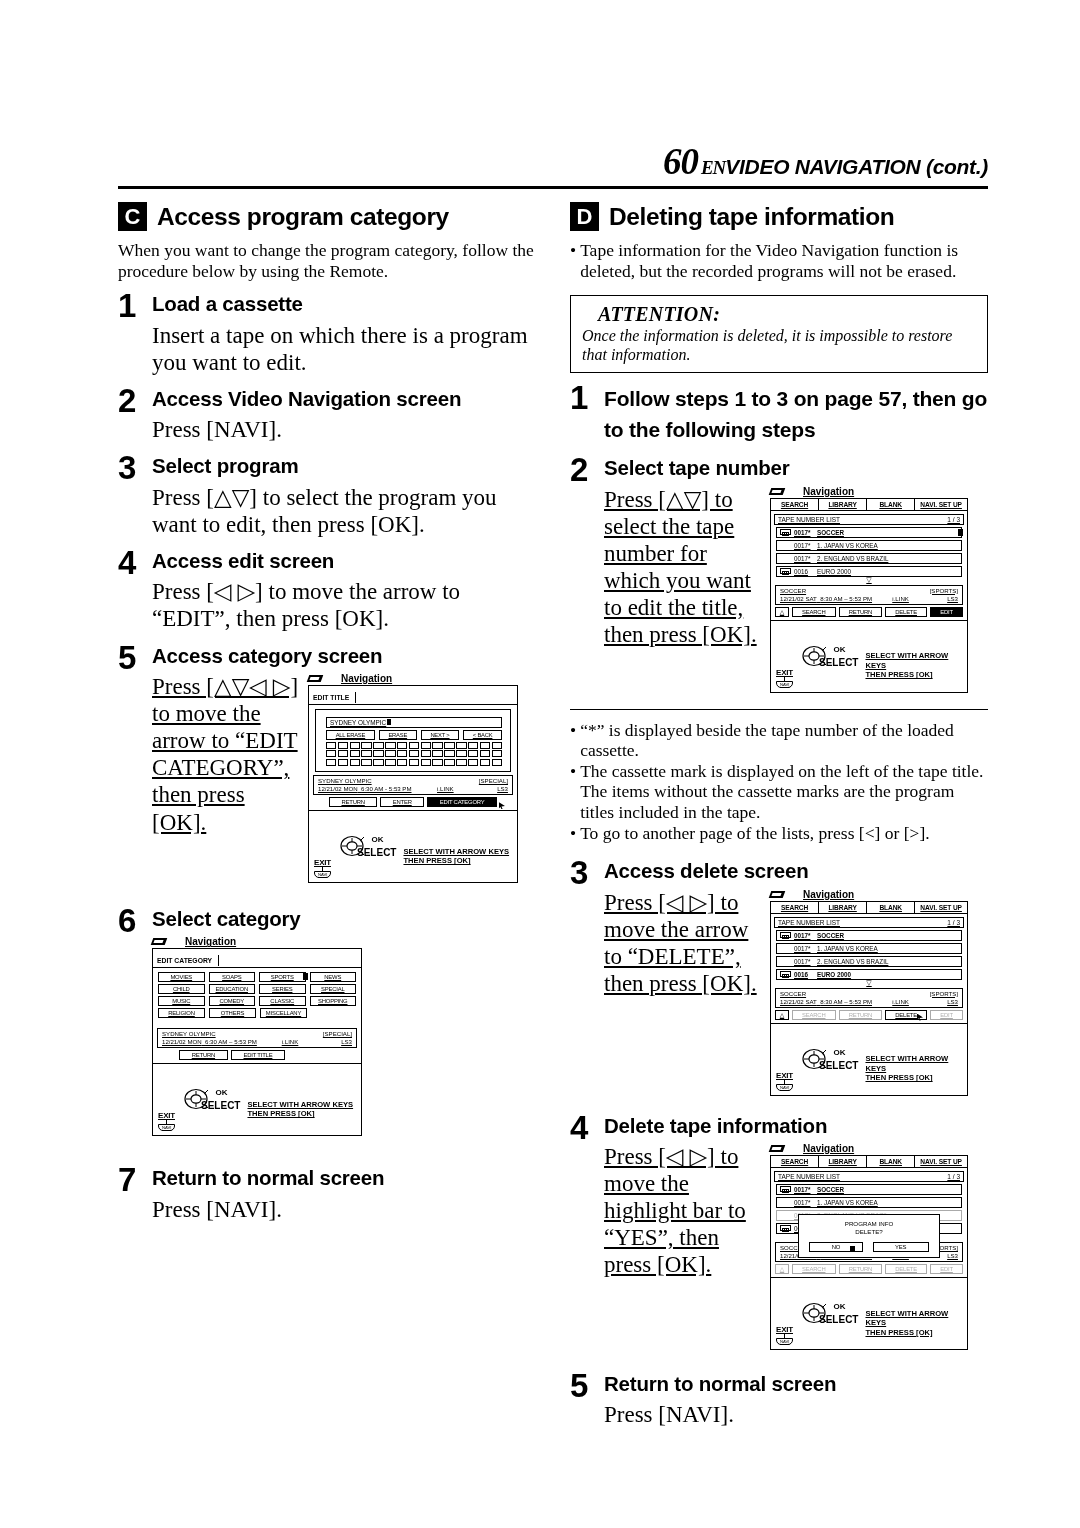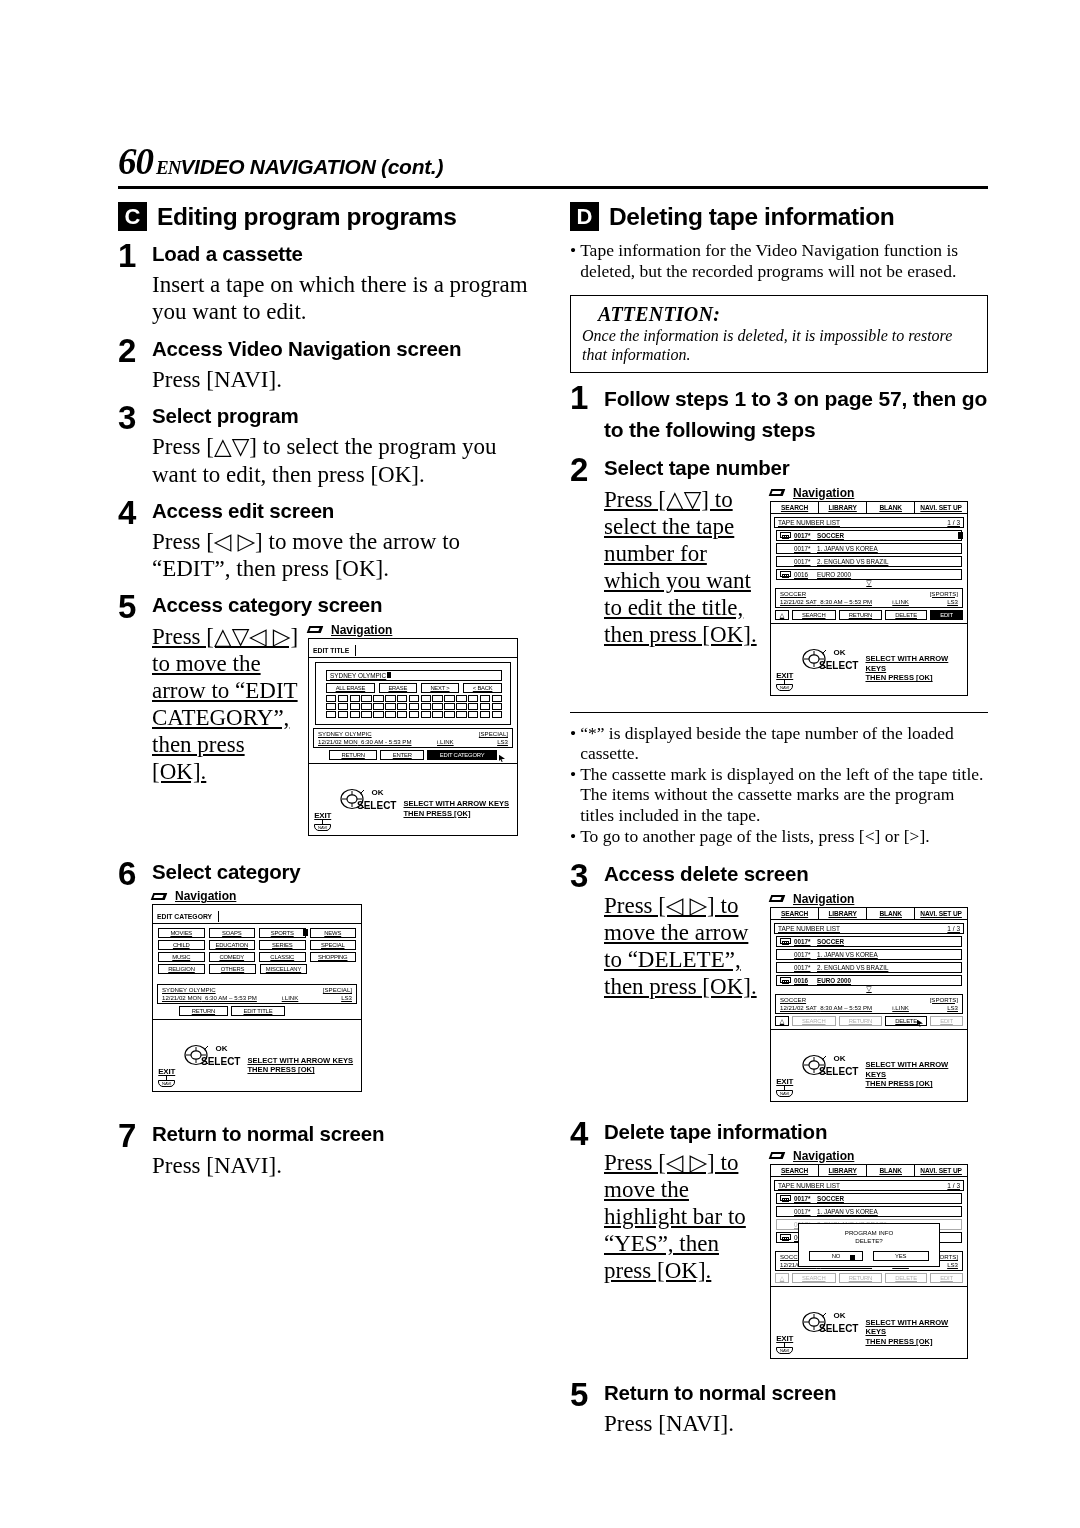--- a/index.html
+++ b/index.html
@@ -8,21 +8,21 @@
     width: 1080px; height: 1528px;
     background: #ffffff;
     font-family: "Liberation Serif", "DejaVu Serif", serif;
     color: #000;
     position: relative;
     overflow: hidden;
   }
   .page { position: absolute; left: 118px; top: 140px; width: 870px; }
 
   
-  .pagehead { display: flex; align-items: baseline; justify-content: flex-start;
+  .pagehead { display: flex; align-items: baseline; justify-content: flex-end;
               padding-bottom: 2px; }
   .folio { font-family: "Liberation Serif", serif; font-style: italic; font-weight: bold;
            letter-spacing: -1px; }
   .folio .num { font-size: 37px; }
   .folio .en { font-size: 19px; margin-left: 3px; }
   .runhead { font-family: "Liberation Sans", sans-serif; font-style: italic; font-weight: bold;
              font-size: 21px; letter-spacing: -0.3px; }
   .rule { border-top: 3.5px solid #000; margin-top: 1px; }
 
   
@@ -60,21 +60,21 @@
   .steptext { font-size: 23px; line-height: 1.18; margin-top: 6px; }
   .steprow { display: flex; align-items: flex-start; gap: 6px; margin-top: 6px; text-decoration: underline; }
   .steprow .steptext { margin-top: 0; }
 
   .bullets { margin-top: 10px; }
   .bullets .b { display: flex; gap: 4px; font-size: 17.5px; line-height: 1.18; }
   .hairline { border-top: 1.4px solid #000; margin: 16px 0 6px 0; }
 
   
   .osd { font-family: "Liberation Sans", sans-serif; color: #000; }
-  .osd .navlabel { display: flex; align-items: center; gap: 9px; font-size: 12px;
+  .osd .navlabel { display: flex; align-items: center; gap: 19px; font-size: 10px;
                    font-weight: bold; margin-bottom: 1px; }
   .tapeglyph { width: 14px; height: 7px; position: relative; flex: 0 0 auto; }
   .tapeglyph:before { content: ""; position: absolute; inset: 0; background: #000;
                       transform: skewX(-20deg); }
   .tapeglyph:after { content: ""; position: absolute; left: 2px; top: 2px; width: 9px; height: 3px;
                      background: #fff; transform: skewX(-20deg); }
   .osdframe { border: 1.4px solid #000; background: #fff; }
 
   
   .tabrow { display: flex; border-bottom: 1px solid #000; }
@@ -110,21 +110,21 @@
   .infobox .mid { margin-right: 18px; }
 
   .btnrow { display: flex; gap: 3px; margin: 2px 4px 0 4px; align-items: center; }
   .obtn { border: 1px solid #000; font-size: 5.9px; text-align: center; padding: 1px 0;
           flex: 1 1 auto; letter-spacing: -0.2px; }
   .obtn.inv { background: #000; color: #fff; }
   .obtn.sq { flex: 0 0 14px; }
 
   .helprow { display: flex; align-items: center; gap: 6px; border-top: 1.4px solid #000;
              padding: 3px 4px 4px 5px; }
-  .exitblk { text-align: center; flex: 0 0 auto; margin-top: 44px; }
+  .exitblk { flex: 0 0 auto; margin-top: 44px; }
   .exitblk .ex { font-size: 8px; font-weight: bold; letter-spacing: -0.2px; }
   .exitblk .stem { height: 4px; border-left: 1.2px solid #000; width: 1px; margin: 0 auto; }
   .exitblk .key { border: 1.2px solid #000; font-size: 4.2px; padding: 0 3px;
                   border-radius: 0 0 5px 5px; }
   .dialblk { position: relative; width: 30px; height: 24px; flex: 0 0 auto; }
   .dialsvg { position: absolute; left: 0; top: 0; }
   .dialblk .okl { position: absolute; right: -16px; top: 1px; font-size: 8px; font-weight: bold; }
   .dialblk .sel { position: absolute; right: -29px; bottom: 0px; font-size: 10px; font-weight: bold; }
   .helptext { font-size: 7.6px; font-weight: bold; line-height: 1.25; margin-left: 30px; margin-top: 20px; }
 
@@ -168,22 +168,23 @@
     <div class="runhead">VIDEO NAVIGATION (cont.)</div>
   </div>
   <div class="rule"></div>
 
   <div class="cols">
 
     <div class="col">
 
       <div class="sechead">
         <div class="secbadge">C</div>
-        <div class="sectitle">Editing program programs</div>
-      </div>
+        <div class="sectitle">Access program category</div>
+      </div>
+      <div class="intro">When you want to change the program category, follow the procedure below by using the Remote.</div>
 
       <div class="step">
         <div class="stepnum">1</div>
         <div class="stepbody">
           <div class="steptitle">Load a cassette</div>
           <div class="steptext">Insert a tape on which there is a program you want to edit.</div>
         </div>
       </div>
 
       <div class="step">

